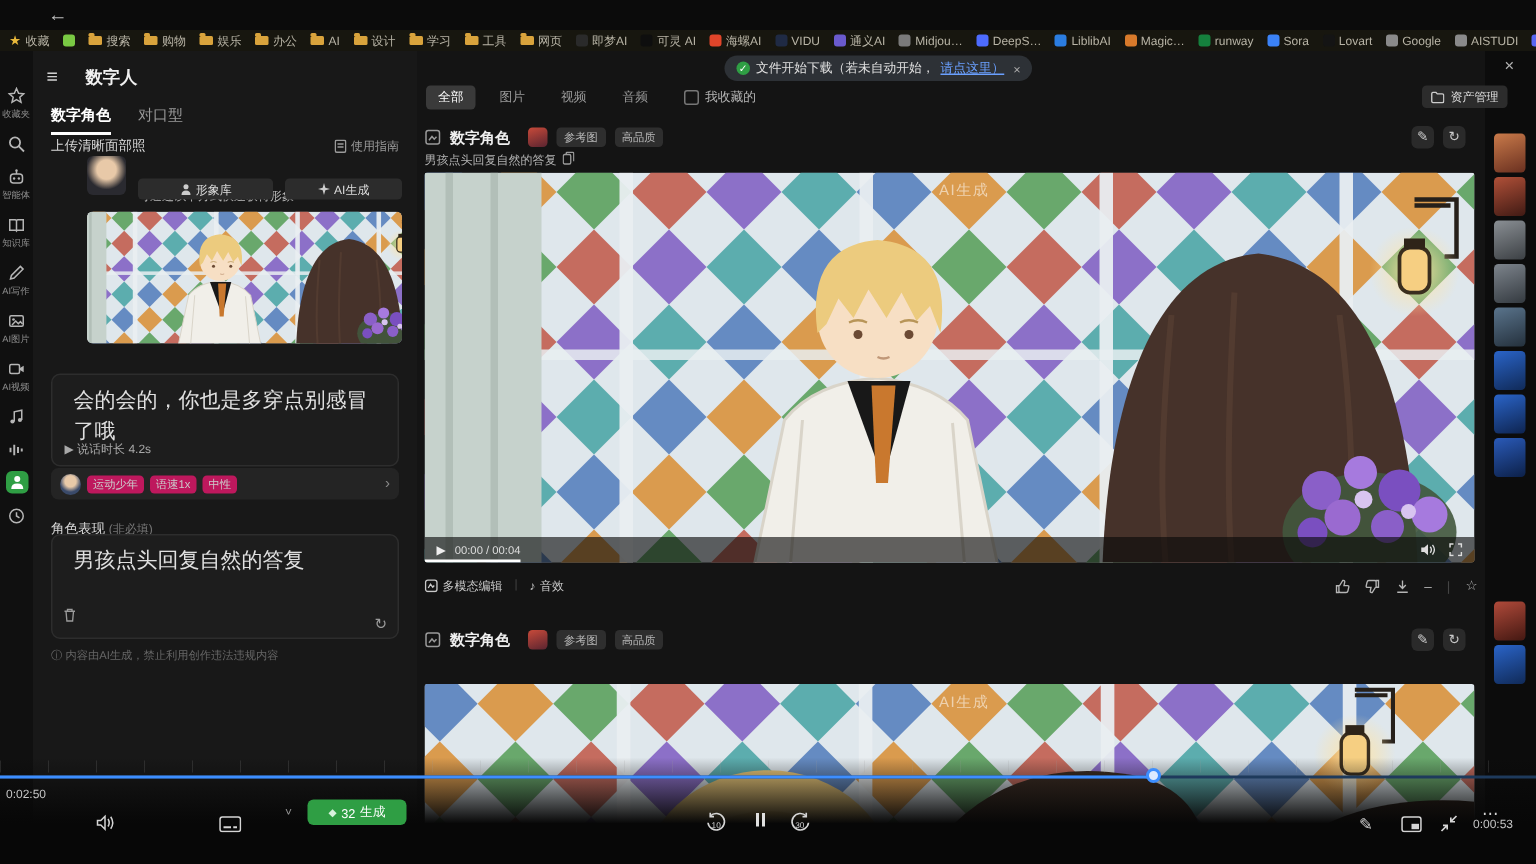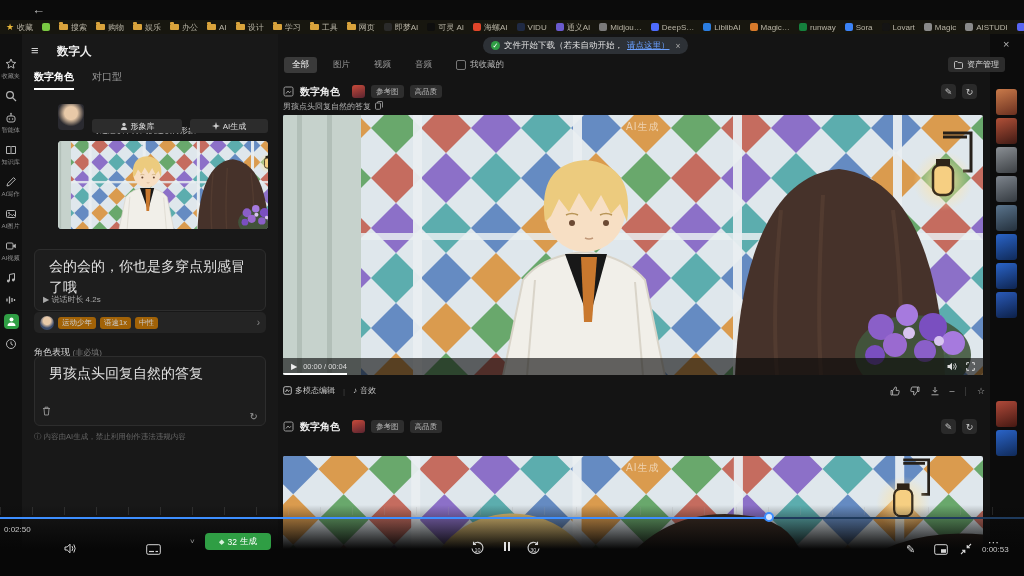--- a/index.html
+++ b/index.html
@@ -40,21 +40,21 @@
     display:flex;align-items:center;justify-content:center;gap:3px;font-size:8px;color:#ddd;cursor:pointer;}
   .preview{position:absolute;left:36px;top:107px;width:210px;height:88px;border-radius:4px;overflow:hidden;background:#222;cursor:pointer;}
   .preview svg{display:block;}
   .vbox{position:absolute;left:12px;right:12px;top:215px;height:60px;background:#1d1d1d;border:1px solid #2d2d2d;border-radius:6px;cursor:text;}
   .vtext{position:absolute;left:14px;top:6px;right:8px;font-size:14px;color:#e0e0e0;line-height:1.5;}
   .vdur{position:absolute;left:8px;bottom:5px;font-size:8px;color:#a8a8a8;cursor:pointer;margin-top:24px;}
   .vrow{position:absolute;left:12px;right:12px;top:278px;height:21px;background:#242424;border-radius:5px;
     display:flex;align-items:center;gap:4px;padding:0 6px;cursor:pointer;}
   .vavatar{width:14px;height:14px;border-radius:50%;background:radial-gradient(circle at 50% 35%,#e8c9a8 0 32%,#3a4a6a 62%);flex:none;}
   .vtags{display:flex;gap:4px;flex:1;}
-  .vtag{background:#a16207;border-radius:3px;padding:1px 4px;font-size:7.5px;color:#ccc;}
+  .vtag{background:#be185d;border-radius:3px;padding:1px 4px;font-size:7.5px;color:#ccc;}
   .chev{color:#888;font-size:10px;}
   .pbox{position:absolute;left:12px;right:12px;top:322px;height:68px;background:#1d1d1d;border:1px solid #2d2d2d;border-radius:6px;cursor:text;}
   .trash{position:absolute;left:7px;bottom:5px;cursor:pointer;}
   .redo{position:absolute;right:7px;bottom:3px;font-size:10px;color:#9a9a9a;cursor:pointer;}
   .disc{position:absolute;left:12px;top:398px;font-size:7.5px;color:#666;}
   
   .main{position:absolute;left:278px;top:0;width:712px;height:542px;background:#141414;}
   .notice{position:absolute;left:6px;top:6px;height:15px;display:flex;align-items:center;gap:5px;font-size:8.5px;color:#c9c9c9;}
   .notice .go{color:#4fae63;cursor:pointer;}
   .toast{position:absolute;left:205px;top:3px;height:17px;background:#2d3136;border-radius:9px;
@@ -79,21 +79,21 @@
   .cdesc{position:absolute;left:0;top:17px;font-size:8px;color:#b2b2b2;display:flex;gap:4px;align-items:center;white-space:nowrap;}
   .video{position:absolute;left:0;width:700px;background:#0a0a0a;border-radius:2px;overflow:hidden;cursor:pointer;}
   .scene,.scene svg{position:absolute;inset:0;}
   .wm{position:absolute;left:49%;top:5px;font-size:10px;color:rgba(255,255,255,.55);letter-spacing:1px;}
   .vbar{position:absolute;left:0;right:0;bottom:0;height:17px;background:rgba(8,8,8,.62);display:flex;align-items:center;padding:0 8px;gap:6px;}
   .playic{font-size:8px;color:#eee;cursor:pointer;}
   .vtime{font-size:7.5px;color:#ddd;}
   .vright{margin-left:auto;display:flex;gap:8px;align-items:center;}
   .vright span{cursor:pointer;display:flex;}
   .vprog{position:absolute;left:0;bottom:0;width:64px;height:2px;background:#fff;cursor:pointer;}
-  .crow{position:absolute;left:0;top:301px;width:702px;display:flex;align-items:flex-end;gap:8px;}
+  .crow{position:absolute;left:0;top:301px;width:702px;display:flex;align-items:flex-start;gap:8px;}
   .cbtn{display:inline-flex;align-items:center;gap:3px;font-size:8px;color:#c9c9c9;cursor:pointer;}
   .vdiv{color:#444;font-size:8px;}
   .rowicons{margin-left:auto;display:flex;align-items:center;gap:10px;color:#b5b5b5;}
   .rowicons span{cursor:pointer;display:flex;font-size:9px;}
   
   .rrail{position:absolute;left:990px;top:0;width:34px;height:542px;background:#0c0c0c;}
   .thumb{position:absolute;left:6px;width:21px;height:26px;border-radius:3px;cursor:pointer;}
   .assetbtn{position:absolute;left:948px;top:57px;height:15px;background:#2c2c2c;border:none;border-radius:3px;
     color:#ddd;font-size:8px;display:flex;align-items:center;gap:4px;padding:0 6px;cursor:pointer;
     font-family:"Liberation Sans","DejaVu Sans",sans-serif;}
@@ -211,21 +211,21 @@
       <span class="bm">
         <span class="site" style="background: rgb(59, 130, 246);"></span>
         <span>Sora</span>
       </span>
       <span class="bm">
         <span class="site" style="background: rgb(20, 20, 20);"></span>
         <span>Lovart</span>
       </span>
       <span class="bm">
         <span class="site" style="background: rgb(138, 138, 138);"></span>
-        <span>Magic</span>
+        <span>Google</span>
       </span>
       <span class="bm">
         <span class="site" style="background: rgb(138, 138, 138);"></span>
         <span>AISTUDI</span>
       </span>
       <span class="bm">
         <span class="site" style="background: rgb(88, 101, 242);"></span>
       </span>
     </div>
 
@@ -334,20 +334,31 @@
       </div>
 
     <div class="panel">
       <span class="menu">≡</span>
       <div class="ptitle">数字人</div>
       <div class="ptabs">
         <span class="ptab active">数字角色</span>
         <span class="ptab">对口型</span>
       </div>
 
+      <div class="sechead" style="top:57px">
+        <span>上传清晰面部照</span>
+        <span class="guide">
+          <svg width="8" height="9" viewBox="0 0 8 9">
+              <rect x="0.5" y="0.5" width="7" height="8" rx="1" fill="none" stroke="#9a9a9a"></rect>
+              <line x1="2" y1="3" x2="6" y2="3" stroke="#9a9a9a"></line>
+              <line x1="2" y1="5" x2="6" y2="5" stroke="#9a9a9a"></line>
+            </svg>
+          <em>使用指南</em>
+        </span>
+      </div>
       <div class="avatar"></div>
       <div class="hint">可通过以下方式快速获得形象</div>
       <div class="ubtn" style="left:70px">
         <svg width="8" height="8" viewBox="0 0 8 8">
             <circle cx="4" cy="2.5" r="1.7" fill="#ccc"></circle>
             <path d="M1,8 Q1,5 4,5 Q7,5 7,8 Z" fill="#ccc"></path>
           </svg>
         <span>形象库</span>
       </div>
       <div class="ubtn" style="left:168px;width:78px">

